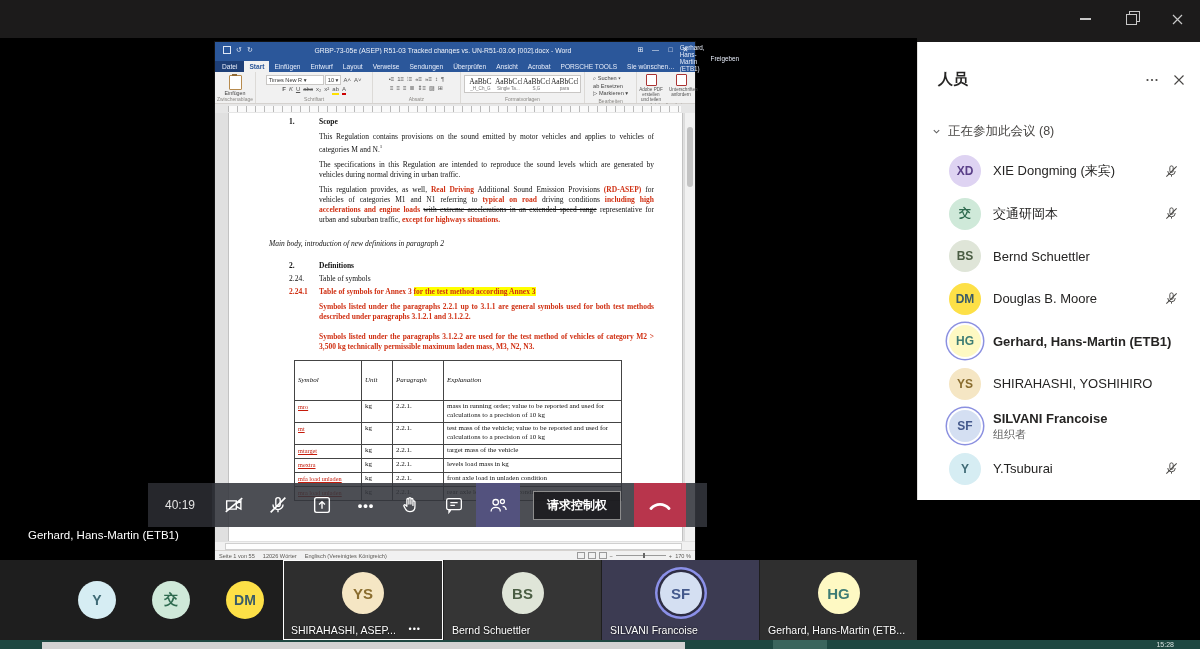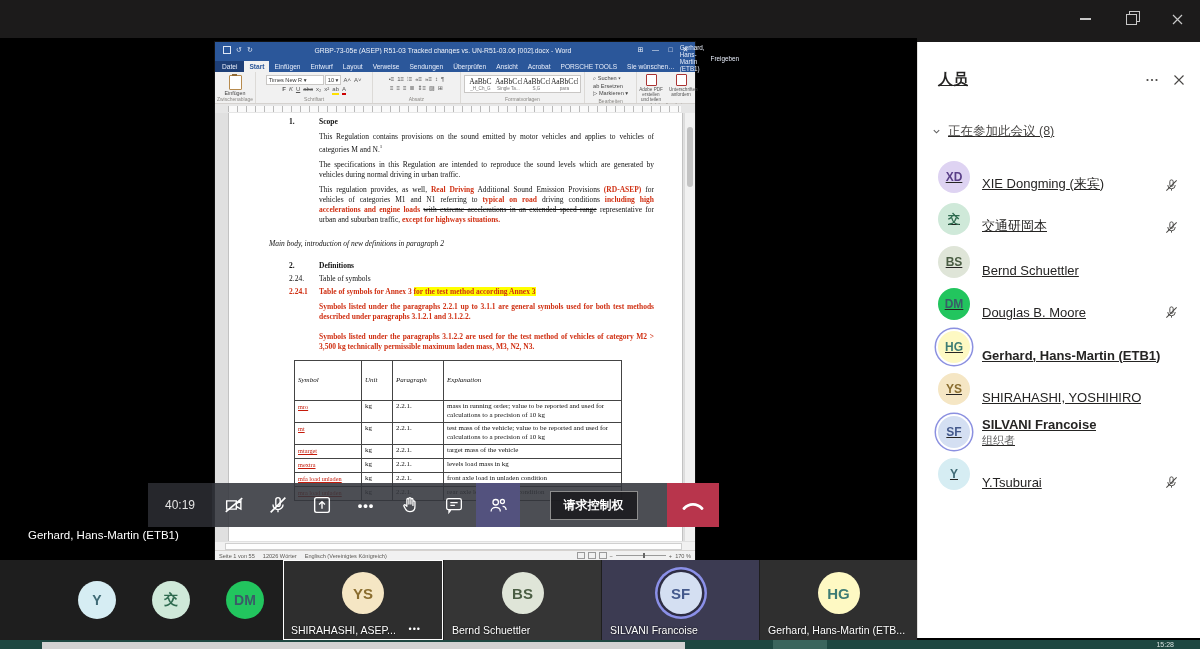--- a/index.html
+++ b/index.html
@@ -91,47 +91,47 @@
   .zslider i{position:absolute;left:55%;top:-2px;width:2px;height:5px;background:#666;}
 
   
   .mtb{position:absolute;left:148px;top:445px;width:559px;height:44px;display:flex;z-index:6;
        background:rgba(51,53,60,0.88);}
   .mtb .timer{width:64px;background:rgba(36,37,42,0.75);color:#e3e3e3;font-size:12px;display:flex;
               align-items:center;justify-content:center;flex:none;}
   .tbtn{width:44px;display:flex;align-items:center;justify-content:center;flex:none;color:#fff;}
   .tbtn.active{background:#53527e;}
   .tbtn .dots{font-size:13px;letter-spacing:1px;color:#fff;font-weight:bold;}
-  .reqwrap{width:147px;display:flex;align-items:center;justify-content:center;flex:none;}
+  .reqwrap{width:114px;display:flex;align-items:center;justify-content:center;flex:none;}
   .reqbtn{border:1px solid #8d8d8d;background:rgba(25,25,28,0.85);color:#fff;font-size:12px;font-weight:bold;
           padding:5px 13px;white-space:nowrap;}
   .hangup{width:52px;background:#b8354c;display:flex;align-items:center;justify-content:center;flex:none;}
 
   
-  .panel{position:absolute;left:917px;top:42px;width:283px;height:596px;background:#fff;z-index:3;
-         border-left:1px solid #e1dfdd;color:#252423;text-decoration:underline;}
+  .panel{position:absolute;left:917px;top:42px;width:283px;height:458px;background:#fff;z-index:3;
+         border-left:1px solid #e1dfdd;color:#252423;}
   .p-head{display:flex;align-items:center;padding:28px 16px 0 20px;}
   .p-title{font-size:15px;font-weight:bold;}
   .p-actions{margin-left:auto;display:flex;gap:14px;align-items:center;color:#484644;}
   .p-section{display:flex;align-items:center;gap:7px;padding:34px 16px 4px 14px;font-size:12.5px;color:#484644;}
   .plist{margin-top:6px;}
-  .prow{display:flex;align-items:flex-end;height:42.5px;padding:0 22px 0 20px;}
+  .prow{display:flex;align-items:center;height:42.5px;padding:0 22px 0 20px;margin-left:11px;}
   .pav{width:32px;height:32px;border-radius:50%;display:flex;align-items:center;justify-content:center;
        font-size:12px;font-weight:bold;flex:none;}
   .pname{margin-left:12px;font-size:13px;white-space:nowrap;overflow:hidden;}
   .pname .role{font-size:11px;color:#616161;font-weight:normal;margin-top:1px;}
   .bold{font-weight:bold;}
   .pmic{margin-left:auto;flex:none;}
   .ring{box-shadow:0 0 0 2px #fff,0 0 0 3.5px #8b90e0;}
 
   
   .c-xd{background:#ded3f2;color:#5a3f88;}
   .c-jiao{background:#cfe9d9;color:#2e6b4f;}
   .c-bs{background:#dfe5d8;color:#4a5d43;}
-  .c-dm{background:#22c55e;color:#3a5b68;}
+  .c-dm{background:#fde047;color:#3a5b68;}
   .c-hg{background:#fef9c3;color:#3d7c74;}
   .c-ys{background:#f5e6c4;color:#8a6d2f;}
   .c-sf{background:#d4dff2;color:#44598c;}
   .c-y{background:#d6edf3;color:#3f6a75;}
 
   
   .film{position:absolute;left:0;top:560px;width:917px;height:80px;background:#1e1e1e;z-index:4;}
   .sav{position:absolute;top:21px;width:38px;height:38px;border-radius:50%;display:flex;align-items:center;
        justify-content:center;font-size:14px;font-weight:bold;}
   .tile{position:absolute;top:0;height:80px;}

